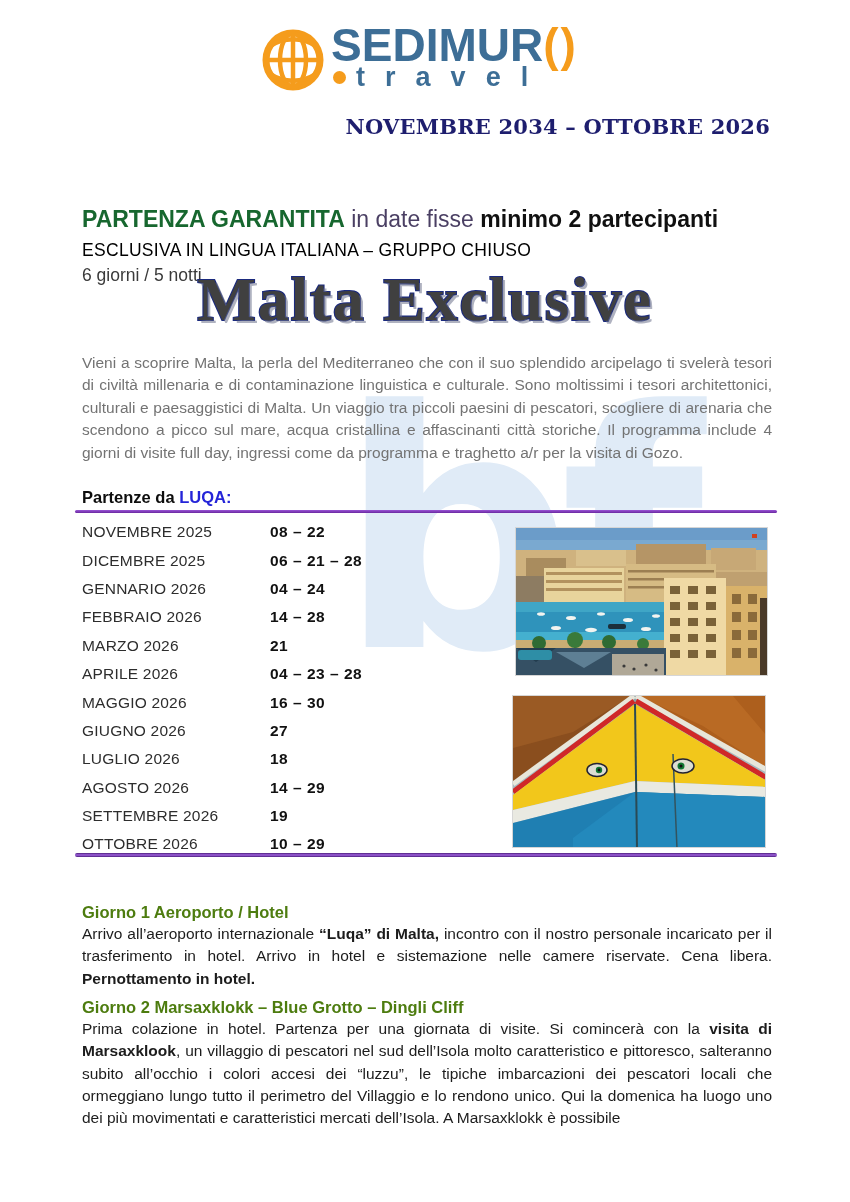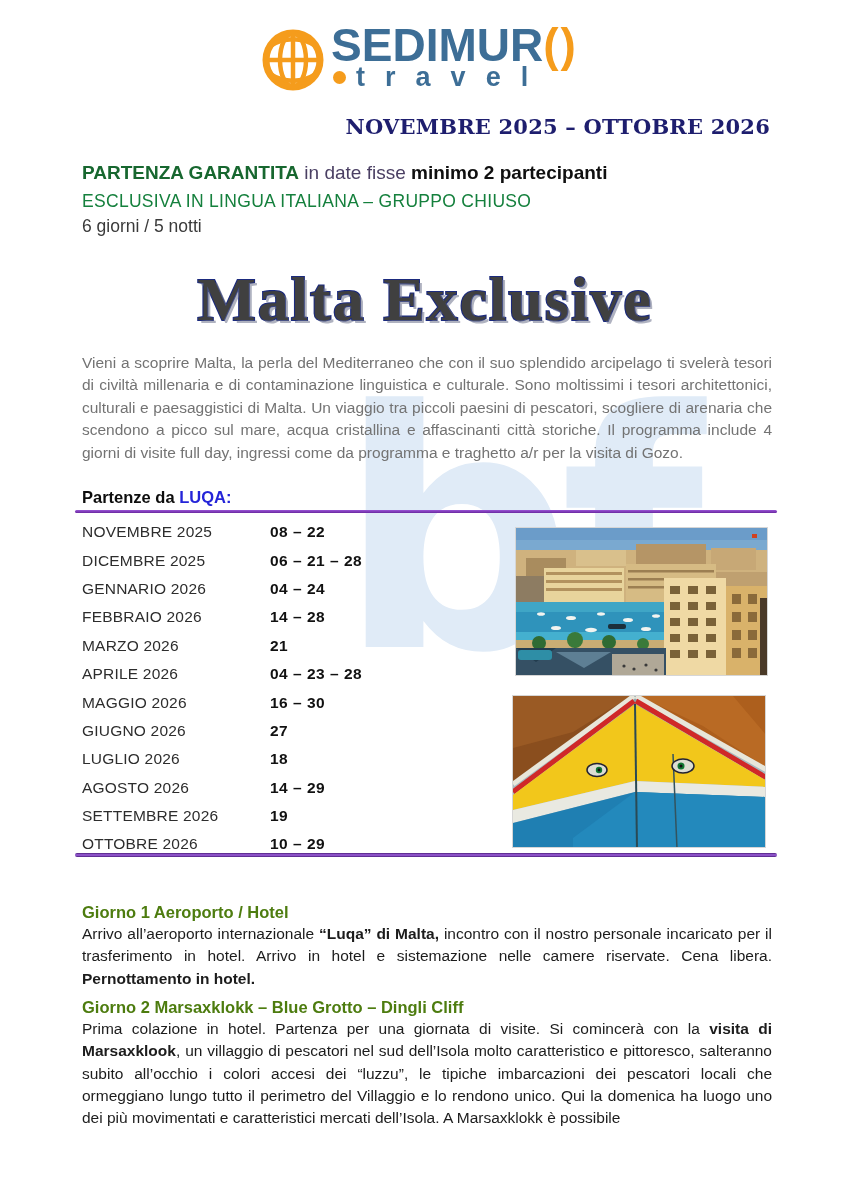--- a/index.html
+++ b/index.html
@@ -26,25 +26,25 @@
   .travel-dot { width:13px; height:13px; border-radius:50%; background:#f59c1c; margin-right:10px; }
   .travel-text { font-size:27px; font-weight:bold; color:#3d6e96; letter-spacing:20px; }
   
   .date-header {
     position:absolute; top:114px; right:80px;
     font-family:"DejaVu Serif", serif; font-weight:bold;
     font-size:21px; color:#1e1e6e; letter-spacing:0.2px;
   }
   
   .intro { position:absolute; top:162px; left:82px; width:690px; }
-  .intro-line1 { font-size:19px; margin-bottom:7px; }
+  .intro-line1 { font-size:23px; margin-bottom:7px;margin-top:44px; }
   .intro-green { color:#17672f; font-weight:bold; }
   .intro-purple { color:#4a3f63; }
   .intro-bold { color:#101010; font-weight:bold; }
-  .intro-line2 { font-size:17.5px; color:#15803d; margin-bottom:4px; letter-spacing:0.3px; }
+  .intro-line2 { font-size:17.5px; color:#000000; margin-bottom:4px; letter-spacing:0.3px; }
   .intro-line3 { font-size:17.5px; color:#3a3a3a; }
   
   .main-title {
     position:absolute; top:264px; left:0; right:0; text-align:center;
     font-family:"Liberation Serif", serif; font-weight:bold;
     font-size:62px; letter-spacing:2px; color:#404040;
     -webkit-text-stroke:2.2px #1b2a7d; paint-order:stroke fill;
     text-shadow:3px 3px 0 rgba(110,115,140,0.55);
   }
   
@@ -95,21 +95,21 @@
       </svg>
       <div class="logo-text">
         <div class="brand-line"><span>SEDIMUR</span><span class="brand-o">()</span></div>
         <div class="travel-line">
           <span class="travel-dot"></span>
           <span class="travel-text">travel</span>
         </div>
       </div>
     </div>
 
-    <div class="date-header">NOVEMBRE 2025 – OTTOBRE 2026</div>
+    <div class="date-header">NOVEMBRE 2034 – OTTOBRE 2026</div>
 
     <div class="intro">
       <div class="intro-line1">
         <span class="intro-green">PARTENZA GARANTITA</span><span class="intro-purple"> in date fisse </span><span class="intro-bold">minimo 2 partecipanti</span>
       </div>
       <div class="intro-line2">ESCLUSIVA IN LINGUA ITALIANA – GRUPPO CHIUSO</div>
       <div class="intro-line3">6 giorni / 5 notti</div>
     </div>
 
     <div class="main-title">Malta Exclusive</div>

